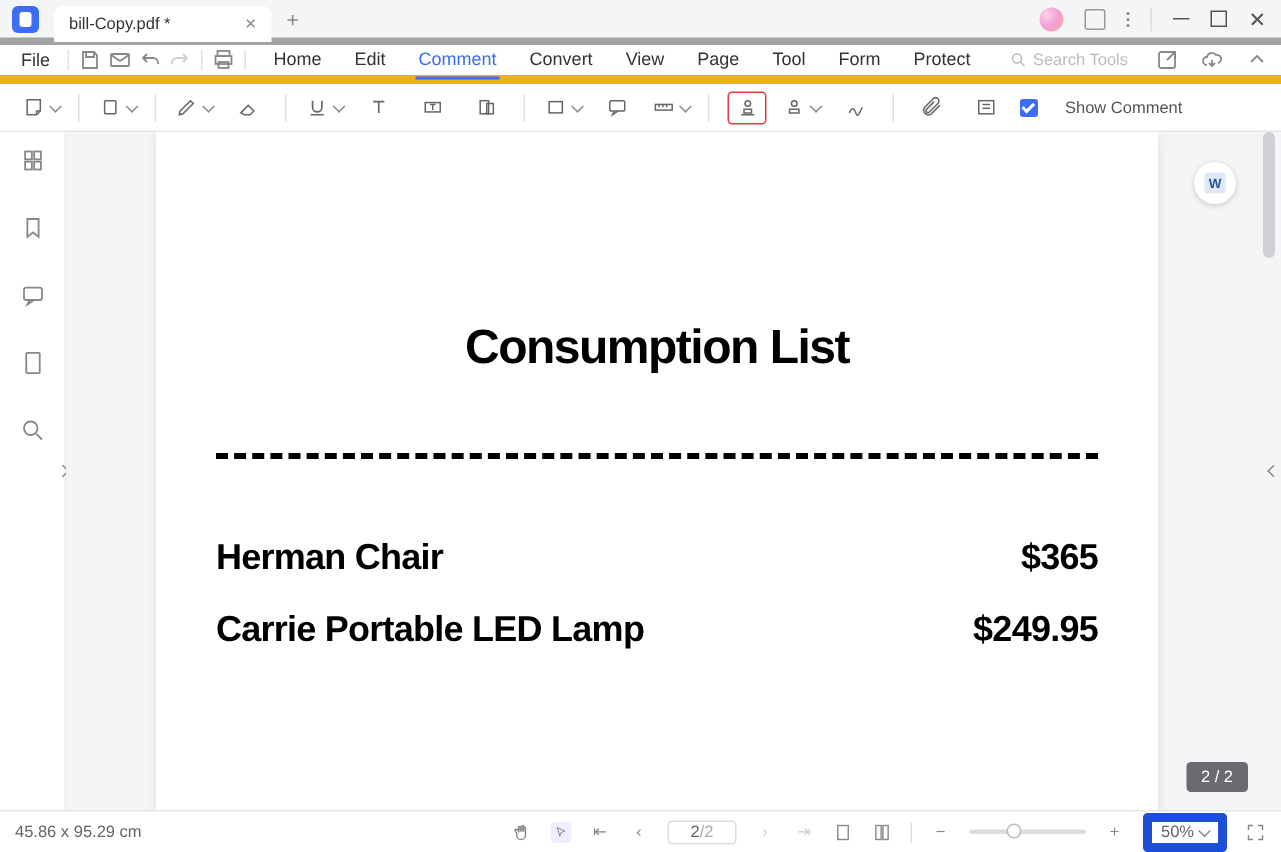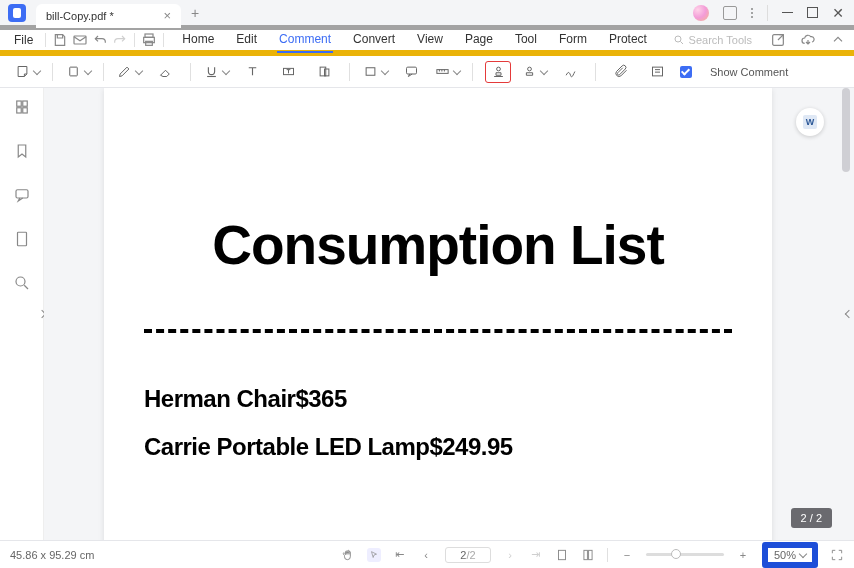--- a/index.html
+++ b/index.html
@@ -51,24 +51,24 @@
 .left-exp { position: absolute; left: 36px; top: 50%; transform: translateY(-50%); width: 12px; height: 40px; display: flex; align-items: center; justify-content: center; }
 .left-exp::before { content: ""; width: 5px; height: 5px; border-right: 1px solid #888; border-bottom: 1px solid #888; transform: rotate(-45deg); }
 .right-exp { position: absolute; right: 2px; top: 50%; transform: translateY(-50%); }
 .right-exp::before { content: ""; display: block; width: 5px; height: 5px; border-right: 1px solid #888; border-bottom: 1px solid #888; transform: rotate(135deg); }
 
 .canvas-wrap { flex: 1; background: #f4f5f7; position: relative; overflow: hidden; }
 .page { position: absolute; left: 60px; top: 0; width: 668px; height: 470px; background: #fff; box-shadow: 0 1px 6px rgba(0,0,0,.1); }
 .word-badge { position: absolute; right: 30px; top: 20px; width: 28px; height: 28px; background: #fff; border-radius: 50%; box-shadow: 0 1px 4px rgba(0,0,0,.18); display: flex; align-items: center; justify-content: center; }
 .word-badge::before { content: "W"; font-size: 9px; font-weight: 700; color: #2b5797; background: #dfe8f5; padding: 2px 3px; border-radius: 2px; }
 
-.doc-title { font-family: Arial, sans-serif; font-weight: 800; font-size: 55px; text-align: center; margin-top: 125px; letter-spacing: -1px; color: #000; }
+.doc-title { font-family: Arial, sans-serif; font-weight: 800; font-size: 32px; text-align: center; margin-top: 125px; letter-spacing: -1px; color: #000; }
 .dashline { margin: 52px 40px 0; border-top: 4px dashed #000; }
 .items { margin: 52px 40px 0; }
-.item { display: flex; font-family: Arial, sans-serif; font-weight: 800; font-size: 24px; margin-bottom: 20px; letter-spacing: -0.5px; }
+.item { display: flex; justify-content: space-between; font-family: Arial, sans-serif; font-weight: 800; font-size: 24px; margin-bottom: 20px; letter-spacing: -0.5px; }
 
 .scroll-track { position: absolute; right: 4px; top: 88px; bottom: 28px; width: 8px; background: transparent; }
 .scroll-thumb { position: absolute; right: 0; top: 0; width: 8px; height: 84px; background: #cfcfd4; border-radius: 4px; }
 
 .page-badge { position: absolute; right: 22px; bottom: 40px; background: #6a6a6f; color: #fff; font-size: 11px; padding: 4px 10px; border-radius: 3px; }
 
 
 .statusbar { position: absolute; left: 0; right: 0; bottom: 0; height: 28px; border-top: 1px solid #e5e6ea; background: #fff; display: flex; align-items: center; padding: 0 10px; font-size: 11px; color: #666; gap: 0; }
 .statusbar .right { margin-left: auto; display: flex; align-items: center; gap: 12px; }
 .pageinput { border: 1px solid #ddd; border-radius: 3px; padding: 1px 6px; width: 46px; text-align: center; }

